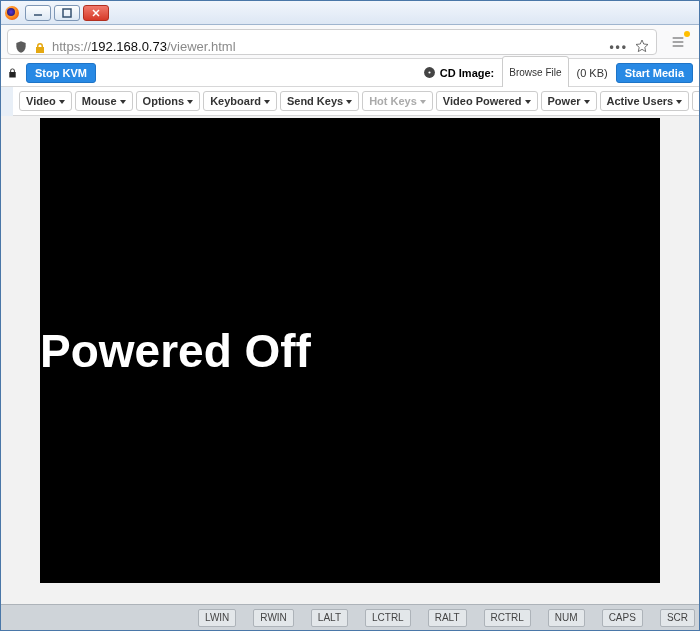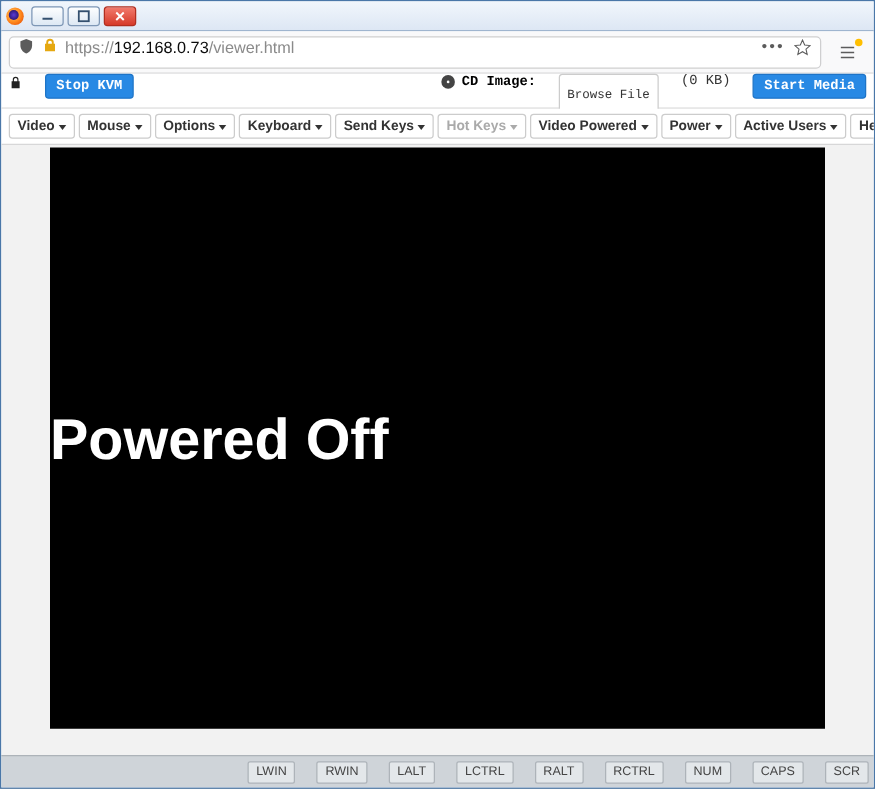--- a/index.html
+++ b/index.html
@@ -60,43 +60,42 @@
     padding:0 6px;
     gap:6px;
   }
   .urlbar{
     flex:1;
     height:26px;
     border:1px solid #cfcfd0;
     border-radius:4px;
     background:#fff;
     display:flex;
-    align-items:flex-start;
+    align-items:flex-end;
     padding:0 6px;
     gap:6px;
   }
   .shield{width:14px;height:14px;fill:#5c5c5c;}
   .lock{width:12px;height:12px;fill:#e5a811;}
   .url-text{flex:1;color:#0b0b0b;font-size:13px;}
   .url-text .dim{color:#8a8a8a;}
   .dots{color:#5c5c5c;letter-spacing:2px;font-weight:bold;font-size:12px;}
   .star{width:16px;height:16px;fill:none;stroke:#5c5c5c;stroke-width:1.3;}
   .hamb{width:30px;height:26px;display:flex;align-items:center;justify-content:center;position:relative;border-radius:4px;}
   .hamb svg{width:16px;height:16px;stroke:#5c5c5c;stroke-width:1.6;}
   .hamb-badge{position:absolute;top:2px;right:3px;width:6px;height:6px;border-radius:50%;background:#ffbf00;}
   
   .kvm-top{
     height:28px;
     background:#fff;
     display:flex;
-    align-items:flex-start;
+    align-items:center;
     padding:0 6px;
     border-bottom:1px solid #d7d7d8;
-    gap:18px;
-    font-family:Liberation Mono, monospace;
+    gap:8px;
   }
   .padlock{width:11px;height:14px;fill:#222;}
   .btn{
     display:inline-flex;align-items:center;
     height:20px;
     padding:0 8px;
     border:1px solid #ccc;
     border-radius:3px;
     background:#fff;
     font-size:11px;
@@ -112,20 +111,21 @@
   .cd-label{display:flex;align-items:center;gap:4px;font-weight:bold;}
   .size-text{color:#333;}
   
   .kvm-toolbar{
     background:#fff;
     border-bottom:1px solid #d7d7d8;
     display:flex;
     align-items:center;
     padding:4px 6px;
     gap:3px;
+    margin-left:12px;
   }
   .menu{
     height:20px;
     padding:0 6px;
     border:1px solid #ccc;
     border-radius:3px;
     background:#fff;
     display:inline-flex;
     align-items:center;
     font-size:11px;

